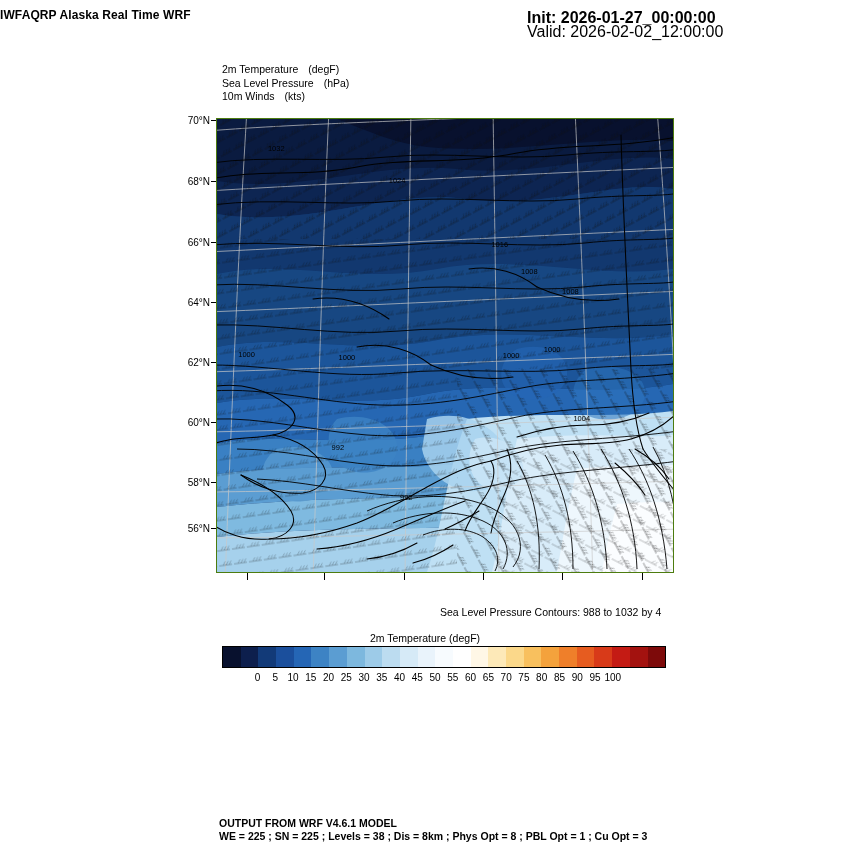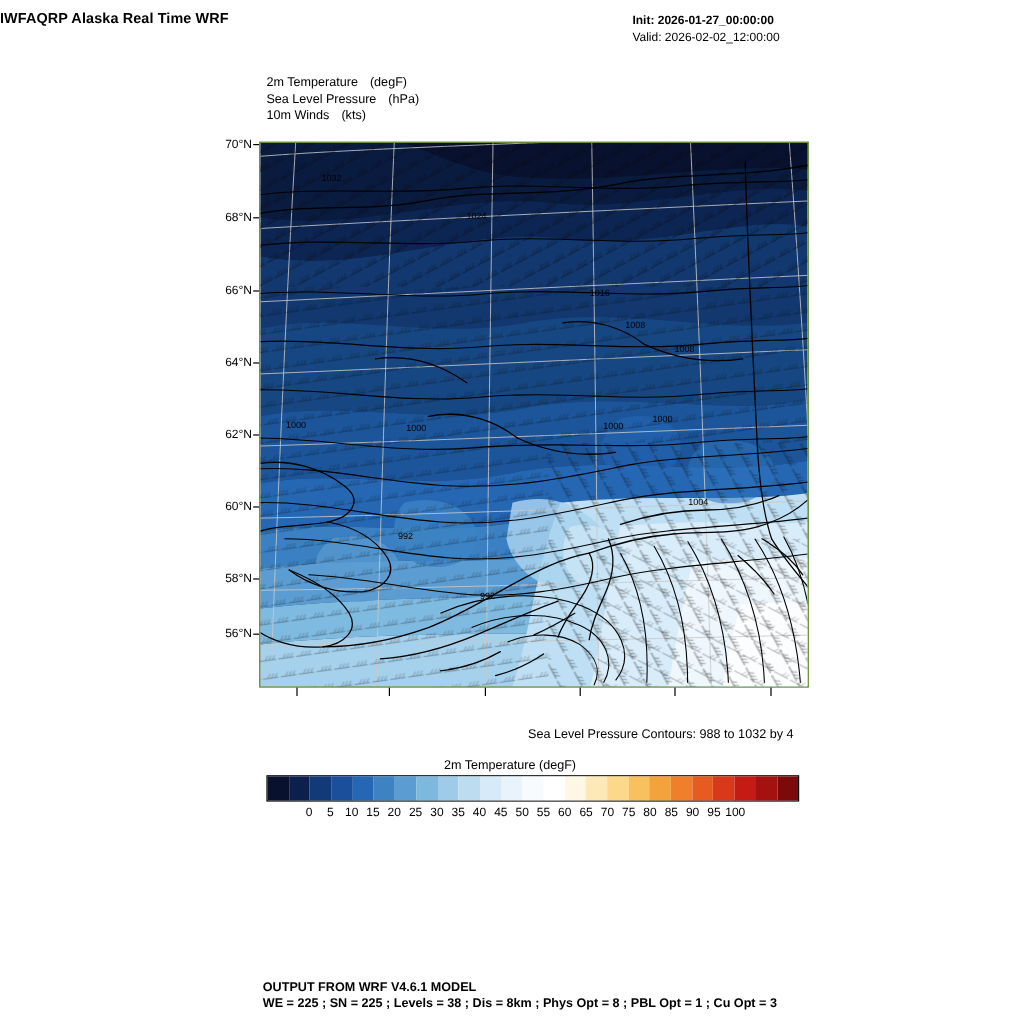--- a/index.html
+++ b/index.html
@@ -29,21 +29,21 @@
     width: 700px;
     text-align: left;
     font-size: 12px;
     font-weight: bold;
     letter-spacing: 0.1px;
   }
   .init-block {
     position: absolute;
     left: 527px;
     top: 11px;
-    font-size: 10px;
+    font-size: 16px;
     font-weight: bold;
     line-height: 14px;
   }
   .init-block .valid {
     font-weight: normal;
   }
   .field-list {
     position: absolute;
     left: 222px;
     top: 63px;

